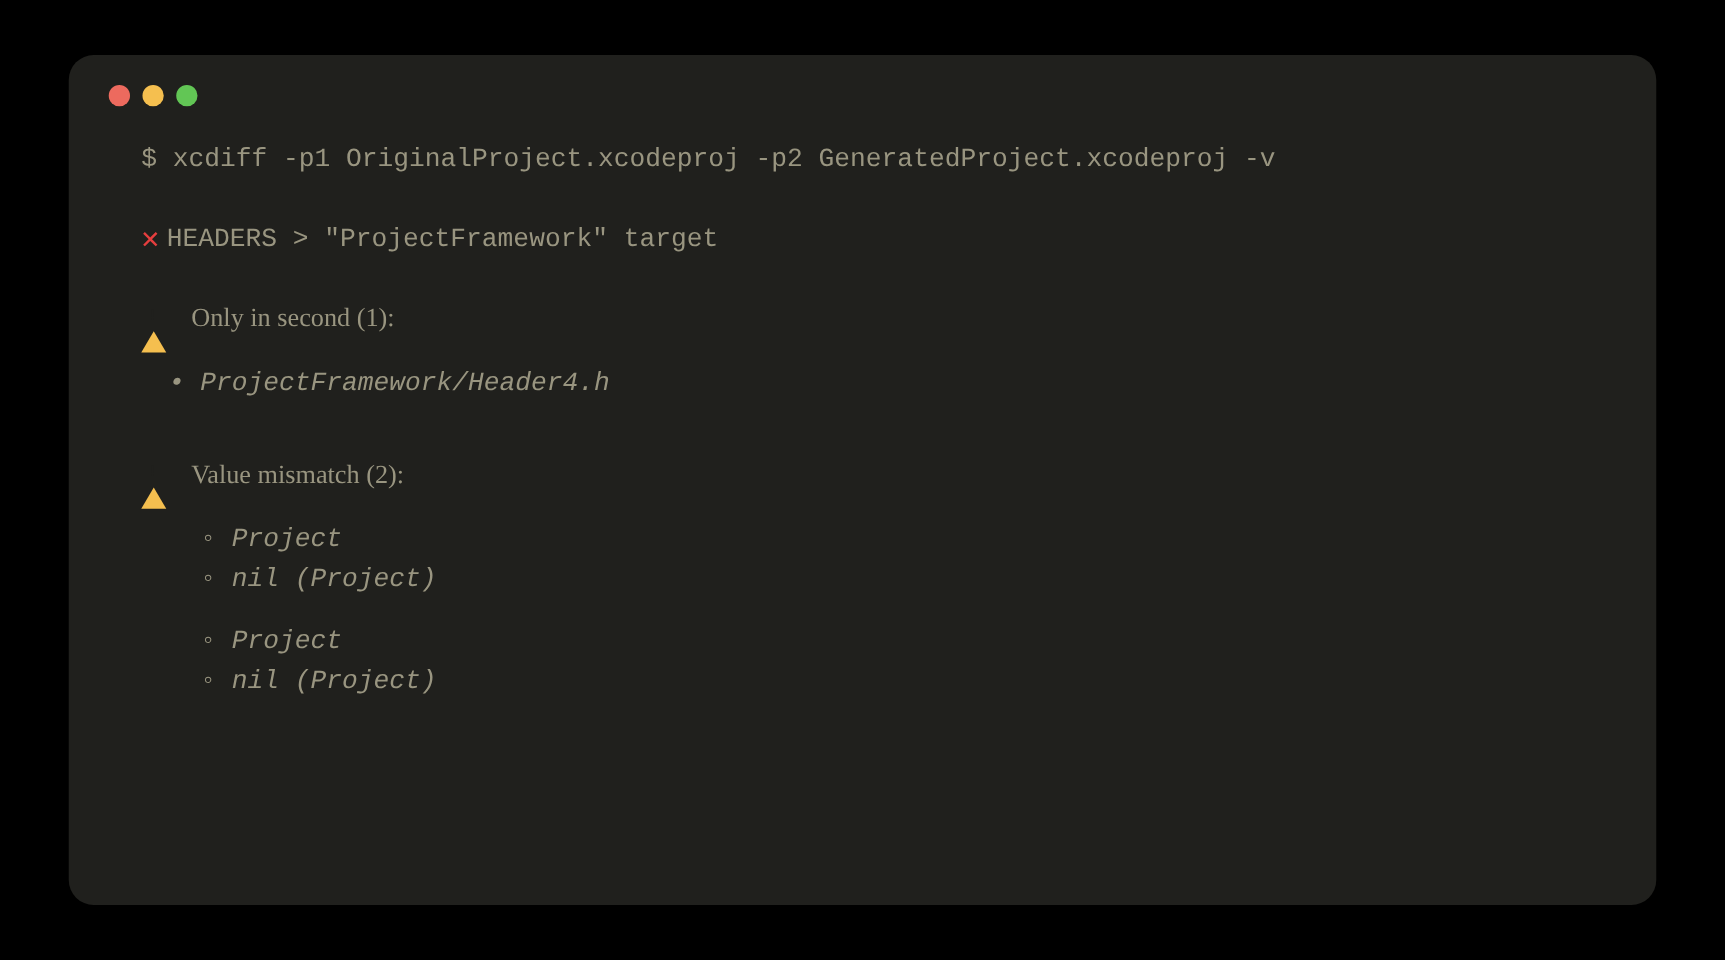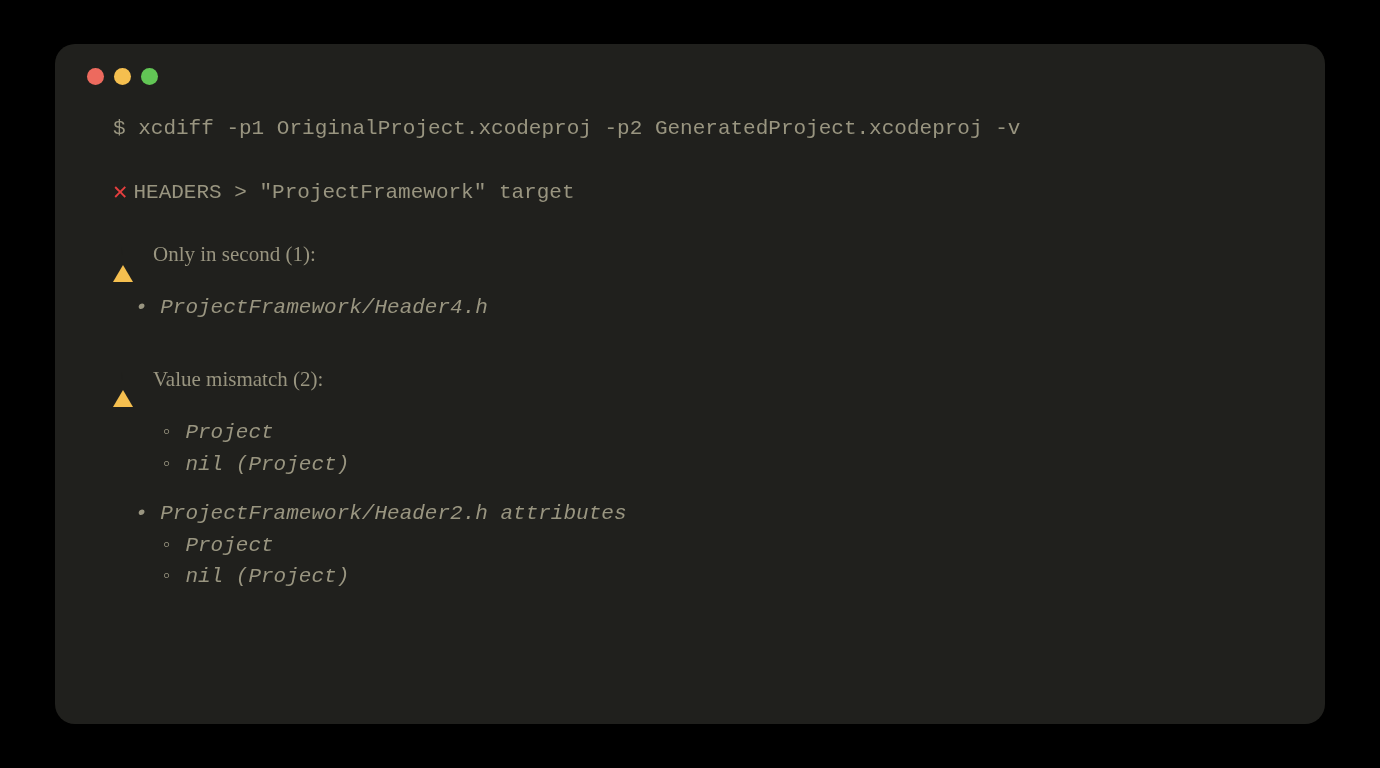--- a/index.html
+++ b/index.html
@@ -160,19 +160,18 @@
       </span>
       <span>Value mismatch (2):</span>
     </div>
 
     <div class="bullet-list">
       <div class="bullet-group">
         <div class="bullet-item">  ◦ Project</div>
         <div class="bullet-item">  ◦ nil (Project)</div>
       </div>
       <div class="bullet-group">
-        <div class="bullet-item">• ProjectFramework/Header2.h attributes</div>
         <div class="bullet-item">  ◦ Project</div>
         <div class="bullet-item">  ◦ nil (Project)</div>
       </div>
     </div>
   </div>
 </div>
 
 </body></html>

